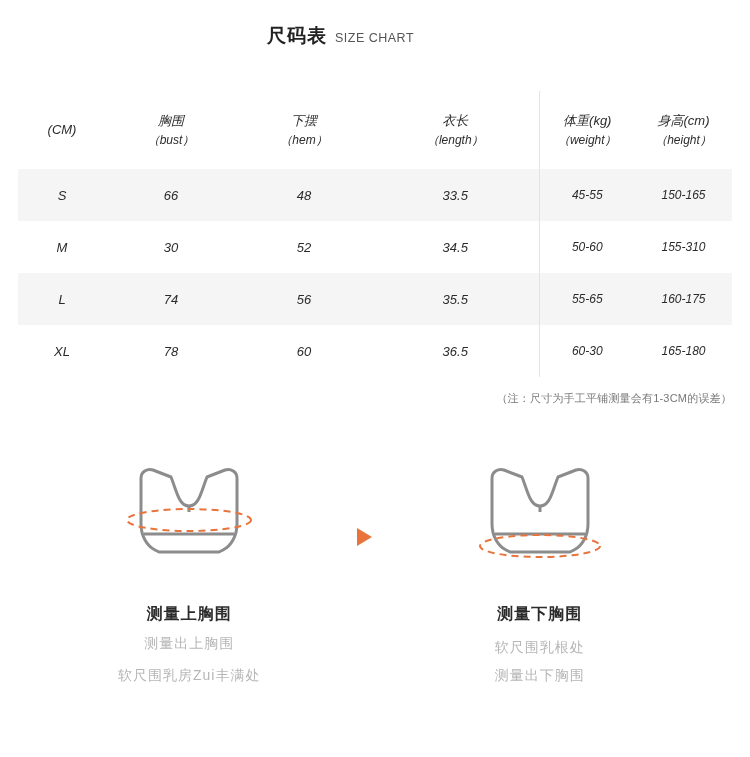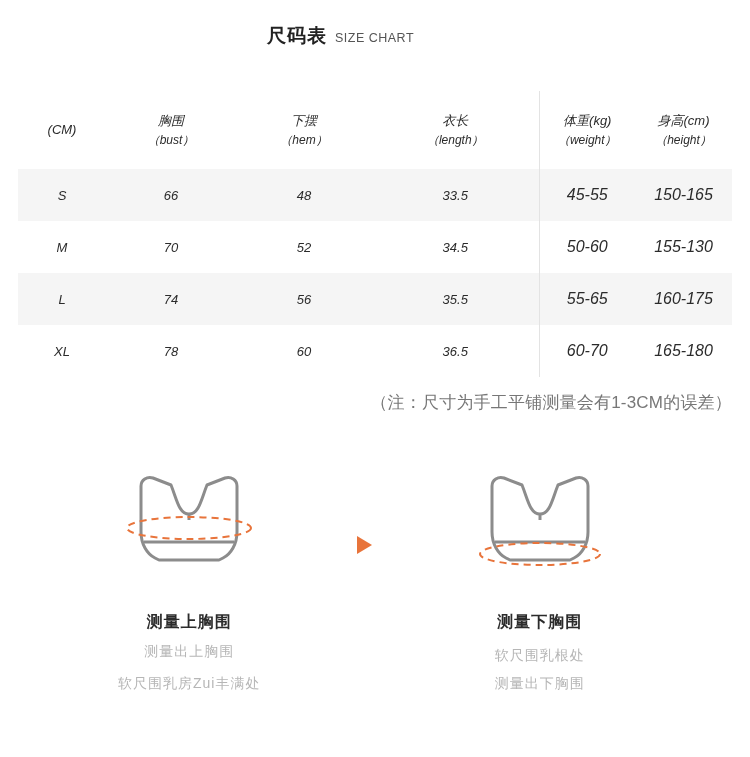--- a/index.html
+++ b/index.html
@@ -70,42 +70,42 @@
   }
   .hdr-row th.unit {
     font-size: 13px;
   }
   .body-row td {
     height: 50px;
     font-size: 13px;
     color: #2b2b2b;
   }
   .body-row td.small {
-    font-size: 16px;
+    font-size: 12px;
   }
   .row-shade td {
     background: #f5f5f5;
   }
   .row-plain td {
     background: #ffffff;
   }
   
   .sep-line td, .sep-line th {
     border-bottom: 1px solid #e3e3e3;
   }
   
   .vdiv {
     border-left: 1px solid #e3e3e3 !important;
   }
 
   .note {
     width: 714px;
     margin: 14px 18px 0 18px;
     text-align: right;
-    font-size: 17px;
+    font-size: 11px;
     color: #777777;
     letter-spacing: 0.2px;
   }
 
   
   .illus {
     position: relative;
     margin-top: 56px;
     display: flex;
     justify-content: center;
@@ -201,40 +201,40 @@
         <tr class="body-row row-shade sep-line">
           <td>S</td>
           <td>66</td>
           <td>48</td>
           <td>33.5</td>
           <td class="vdiv small">45-55</td>
           <td class="small">150-165</td>
         </tr>
         <tr class="body-row row-plain sep-line">
           <td>M</td>
-          <td>70</td>
+          <td>30</td>
           <td>52</td>
           <td>34.5</td>
           <td class="vdiv small">50-60</td>
-          <td class="small">155-130</td>
+          <td class="small">155-310</td>
         </tr>
         <tr class="body-row row-shade sep-line">
           <td>L</td>
           <td>74</td>
           <td>56</td>
           <td>35.5</td>
           <td class="vdiv small">55-65</td>
           <td class="small">160-175</td>
         </tr>
         <tr class="body-row row-plain sep-line">
           <td>XL</td>
           <td>78</td>
           <td>60</td>
           <td>36.5</td>
-          <td class="vdiv small">60-70</td>
+          <td class="vdiv small">60-30</td>
           <td class="small">165-180</td>
         </tr>
       </tbody>
     </table>
   </div>
 
   <div class="note">（注：尺寸为手工平铺测量会有1-3CM的误差）</div>
 
   <div class="illus">
 

